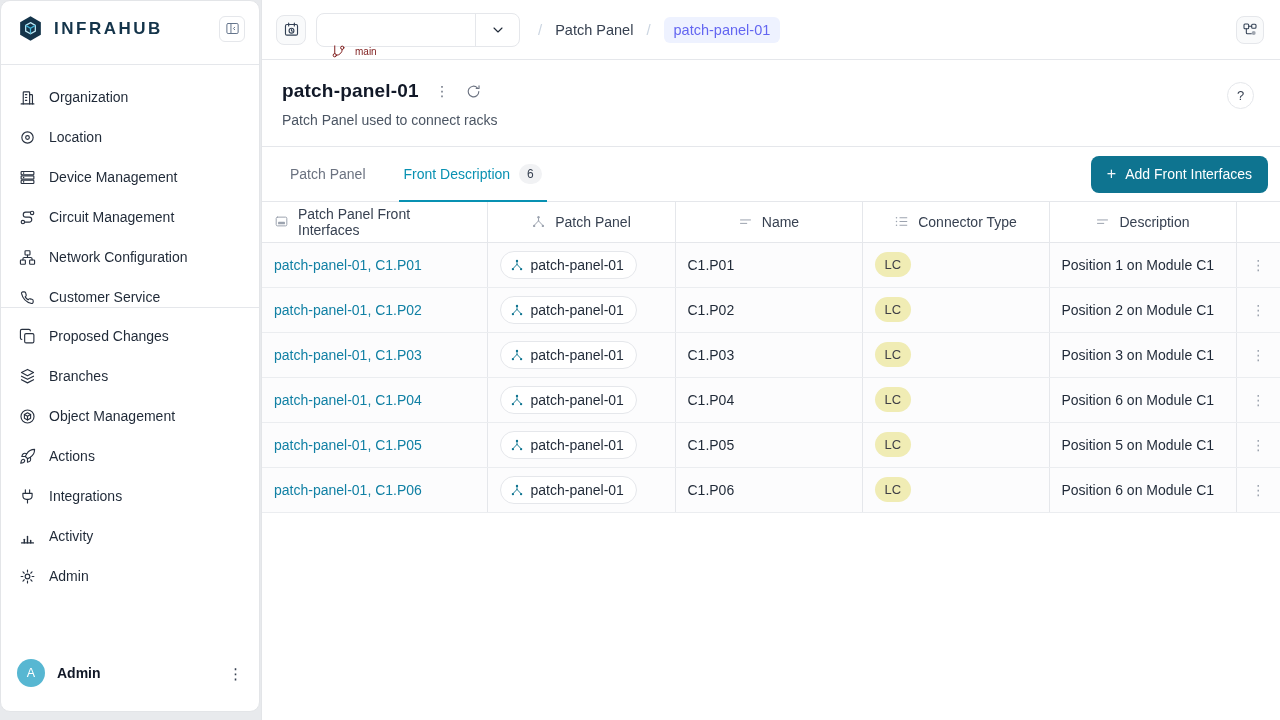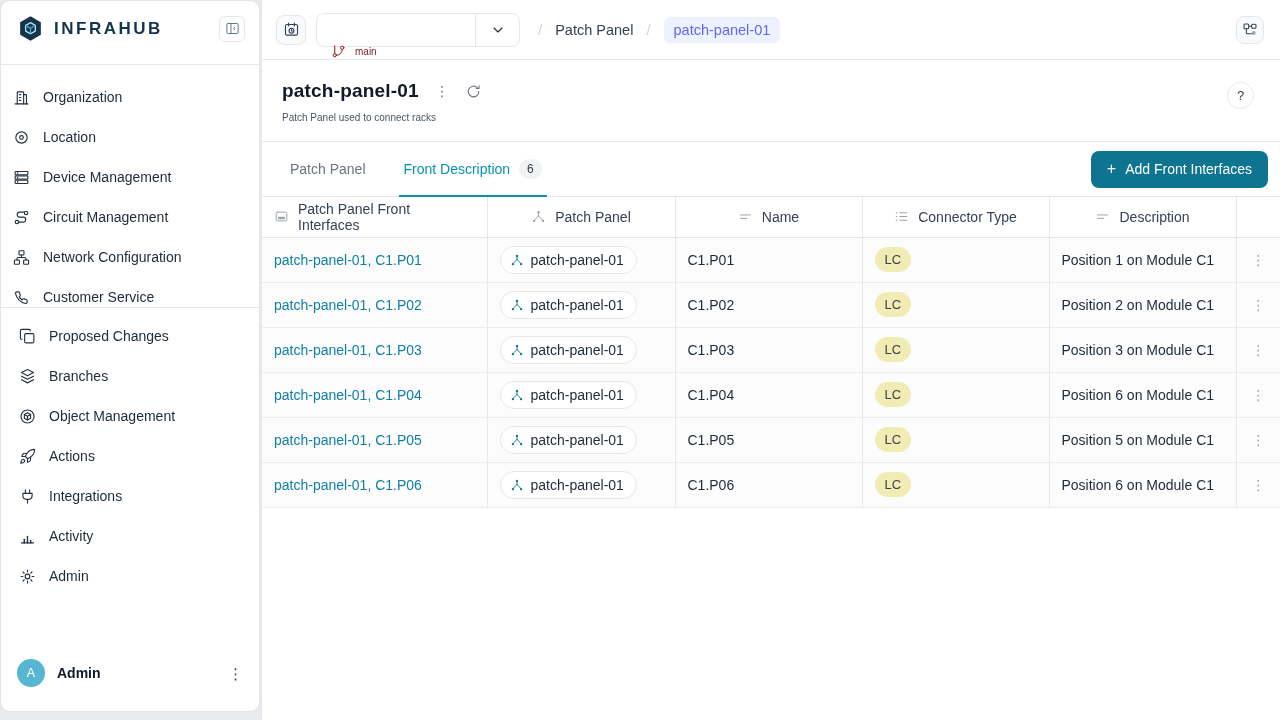--- a/index.html
+++ b/index.html
@@ -28,21 +28,21 @@
   }
   .search {
     margin:10px 14px 0; height:38px; background:#f3f4f6; border-radius:8px;
     display:flex; align-items:center; gap:10px; padding:0 12px; color:#4b5563; cursor:pointer;
   }
   .search-label { font-size:14.5px; color:#4b5563; }
   .search-kbd { margin-left:auto; font-size:12.5px; color:#6b7280; }
 
   .menu-primary {
     margin-top:12px; border-top:1px solid #e5e7eb; border-bottom:1px solid #e5e7eb;
-    height:244px; overflow:hidden; padding:12px 2px 0;
+    height:244px; overflow:hidden; padding:12px 8px 0;
   }
   .menu-secondary { padding:8px 8px 0; }
   .menu-item {
     display:flex; align-items:center; gap:13px; height:40px; padding:0 10px;
     font-size:14px; color:#1f2937; border-radius:6px; cursor:pointer; white-space:nowrap;
   }
   .menu-item .mi { color:#27303f; }
   .side-spacer { flex:1; }
   .user-row { display:flex; align-items:center; gap:12px; padding:10px 16px 24px; }
   .avatar {
@@ -74,21 +74,21 @@
   }
 
   .page-header { padding:20px 20px 18px; border-bottom:1px solid #e5e7eb; position:relative; }
   .title-row { display:flex; align-items:center; gap:16px; }
   .page-title { font-size:19px; font-weight:700; color:#111827; letter-spacing:.2px; }
   .ghost-btn { background:none; border:none; color:#6b7280; cursor:pointer; display:flex; align-items:center; font-size:14px; line-height:1; }
   .help-btn {
     position:absolute; right:26px; top:22px; width:27px; height:27px; border-radius:50%;
     border:1px solid #e5e7eb; background:#fff; color:#374151; font-size:13px; cursor:pointer;
   }
-  .page-subtitle { margin-top:10px; font-size:10px; color:#4b5563; }
+  .page-subtitle { margin-top:10px; font-size:14px; color:#4b5563; }
 
   .tabbar { height:55px; min-height:55px; border-bottom:1px solid #e5e7eb; display:flex; align-items:stretch; padding:0 12px 0 28px; }
   .tab { display:flex; align-items:center; gap:9px; font-size:14px; color:#6b7280; margin-right:38px; position:relative; cursor:pointer; }
   .tab.active { color:#0891b2; font-weight:500; }
   .tab.active::after { content:""; position:absolute; left:-5px; right:-5px; bottom:-1px; height:2px; background:#0891b2; }
   .tab-badge { background:#f1f2f4; color:#374151; font-size:12px; border-radius:999px; padding:3px 8px; font-weight:500; }
   .add-btn {
     margin-left:auto; align-self:center; height:37px; background:#0e7490; color:#fff; border:none;
     border-radius:8px; font-size:14px; font-weight:500; display:flex; align-items:center; gap:9px; padding:0 16px; cursor:pointer;
   }

